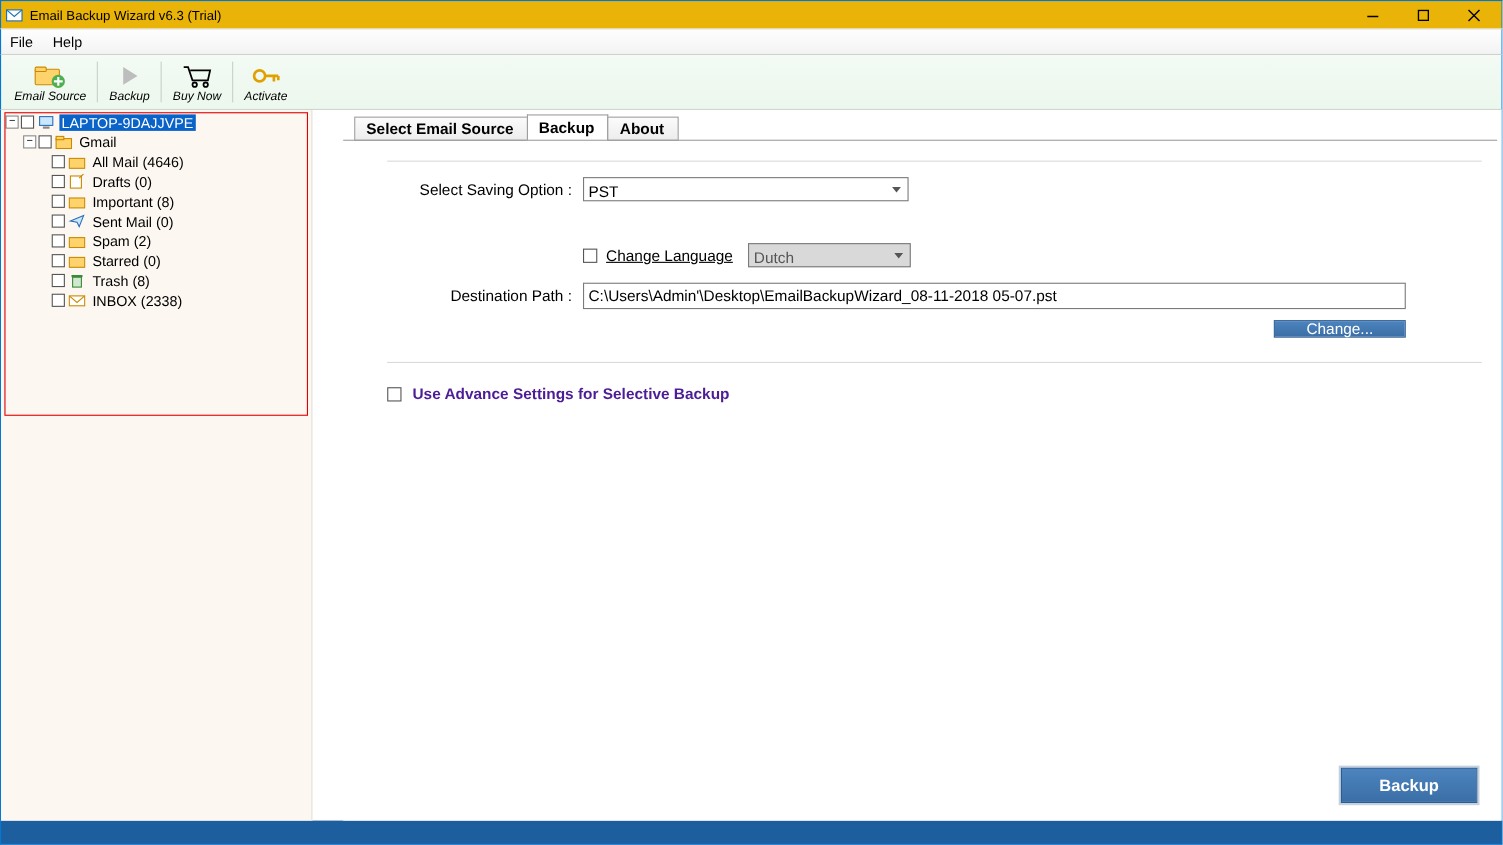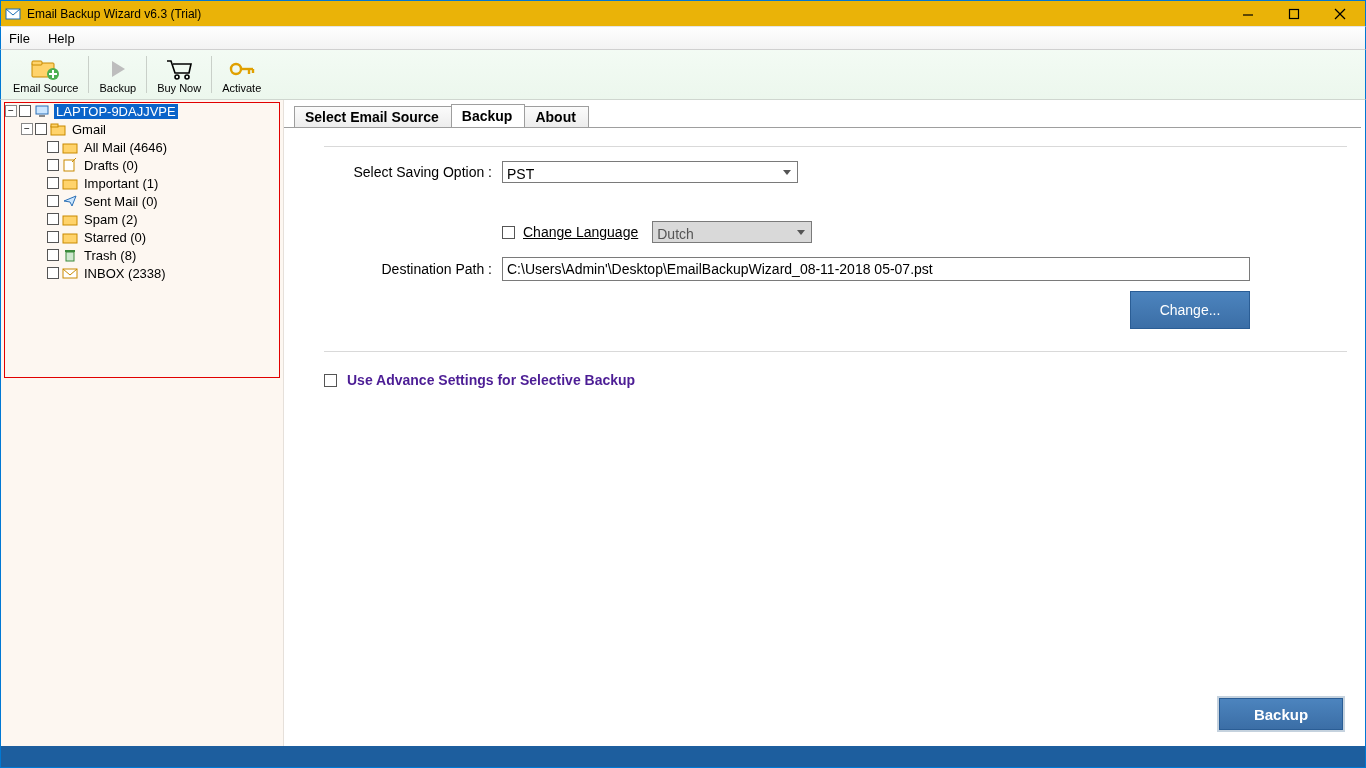--- a/index.html
+++ b/index.html
@@ -11,58 +11,58 @@
   .titlebar .title { flex: 1; font-size: 12px; }
   .win-btns { display: flex; gap: 8px; }
   .win-btn { width: 38px; height: 22px; display: flex; align-items: center; justify-content: center; cursor: pointer; }
 
   
   .menubar { height: 24px; border: 1px solid #0078d4; border-top: 1px solid #e5e5e5; border-bottom: 1px solid #d0d0d0; display: flex; align-items: center; padding: 0 8px; gap: 18px; background: linear-gradient(#fefefe,#f3f3f3); }
   .menu-item { font-size: 13px; cursor: pointer; }
 
   
   .toolbar { height: 50px; background: linear-gradient(#f3fbf4,#ecf7ed); border-left: 1px solid #0078d4; border-right: 1px solid #0078d4; border-bottom: 1px solid #cfd6cf; display: flex; align-items: stretch; padding: 2px 4px; }
-  .tb-btn { display: flex; flex-direction: column; align-items: center; justify-content: center; padding: 0 8px; font-size: 11px; cursor: pointer; color: #000; }
+  .tb-btn { display: flex; flex-direction: column; align-items: center; justify-content: center; padding: 0 8px; font-size: 11px; cursor: pointer; color: #000; font-style: italic; }
   .tb-btn .tb-ico { height: 26px; display: flex; align-items: center; justify-content: center; }
   .tb-sep { width: 1px; background: #c9d0c9; margin: 4px 2px; }
 
   
   .main { display: flex; height: calc(100% - 26px - 24px - 50px - 22px); border-left: 1px solid #0078d4; border-right: 1px solid #0078d4; }
   .tree-pane { width: 283px; background: #fdf7f1; border-right: 1px solid #e6e0da; position: relative; padding: 2px 0 0 4px; }
   .tree-highlight-box { position: absolute; left: 3px; top: 2px; right: 3px; height: 276px; border: 1px solid #e10000; pointer-events: none; }
   .tree { font-size: 13px; }
   .tree-row { display: flex; align-items: center; height: 18px; white-space: nowrap; }
   .exp { width: 12px; height: 12px; border: 1px solid #888; display: inline-flex; align-items: center; justify-content: center; margin-right: 2px; font-size: 10px; line-height: 1; background: #fff; cursor: pointer; }
   .cb { width: 12px; height: 12px; border: 1px solid #555; margin-right: 3px; background:#fff; cursor:pointer; }
   .node-ico { width: 16px; height: 14px; display: inline-flex; align-items: center; justify-content: center; margin-right: 4px; }
   .node-label { padding: 0 2px; }
   .sel { background: #0a63c9; color: #fff; }
   .ind1 { padding-left: 16px; }
   .ind2 { padding-left: 42px; }
 
   
-  .right-pane { flex: 1; background: #fff; display: flex; flex-direction: column; padding-top: 4px; }
+  .right-pane { flex: 1; background: #fff; display: flex; flex-direction: column; padding-top: 4px; margin-left: 28px; }
   .tabs { display: flex; align-items: flex-end; padding: 0 0 0 10px; height: 24px; }
   .tab { padding: 2px 12px 2px 10px; border: 1px solid #9e9e9e; background: linear-gradient(#fbfbfb,#ededed); font-weight: bold; font-size: 14px; cursor: pointer; margin-right: -1px; height: 22px; display:flex; align-items:center; }
   .tab.active { background: #fff; border-bottom-color: #fff; height: 24px; }
   .tab-strip-line { height:1px; background:#9e9e9e; margin-top:-1px; margin-right:4px; }
 
   .panel { flex: 1; padding: 14px 18px 12px 40px; display:flex; flex-direction:column; }
   .hr { height:1px; background:#d9d9d9; margin: 4px 0 14px 0; }
   .form-row { display:flex; align-items:center; margin-bottom: 16px; }
   .lbl { width: 178px; text-align:right; padding-right: 10px; font-size:14px; }
   .select { width: 296px; height:22px; border:1px solid #7a7a7a; background:#fff; padding: 0 18px 0 4px; font-size:14px; position:relative; display:flex; align-items:flex-end; cursor:pointer;}
   .select::after { content:""; position:absolute; right:6px; top:8px; border-left:4px solid transparent; border-right:4px solid transparent; border-top:5px solid #555; }
   .select.disabled { background:#d9d9d9; color:#555; }
   .path-input { width: 748px; height:24px; border:1px solid #7a7a7a; padding:0 4px; font-size:14px; }
   .chk-row { display:flex; align-items:center; margin-left: 178px; margin-bottom: 14px; }
   .chk-row .cb2 { width:13px; height:13px; border:1px solid #555; margin-right:8px; background:#fff; cursor:pointer; }
   .chk-row .cl { font-size:14px;text-decoration:underline; }
   .change-row { margin-left: 178px; margin-top:-6px; margin-bottom: 18px; display:flex; }
-  .btn-primary { margin-left:auto; width:120px; height:38px; background: linear-gradient(#4c84be,#3b6ea6); border:1px solid #2a5d95; color:#fff; font-size:14px; display:flex; align-items:center; justify-content:center; cursor:pointer; }
+  .btn-primary { margin-left:auto; width:120px; height:16px; background: linear-gradient(#4c84be,#3b6ea6); border:1px solid #2a5d95; color:#fff; font-size:14px; display:flex; align-items:center; justify-content:center; cursor:pointer; }
   .adv-row { display:flex; align-items:center; margin-top:6px; }
   .adv-row .cb2 { width:13px; height:13px; border:1px solid #555; margin-right:10px; background:#fff; cursor:pointer; }
   .adv-row .al { color:#4c1d95; font-weight:bold; font-size:14px; }
   .spacer { flex:1; }
   .backup-row { display:flex; justify-content:flex-end; padding-right:4px; padding-bottom:4px; }
   .btn-primary.big { width:124px; height:32px; font-size:15px; font-weight:bold; box-shadow: 0 0 0 2px #c5d2de; }
 
   
   .statusbar { height:22px; background:#1d5e9e; border:1px solid #0078d4; border-top:none; }
 </style>
@@ -195,21 +195,21 @@
           </span>
           <span class="node-label">Drafts (0)</span>
         </div>
       <div class="tree-row ind2">
           <span class="cb"></span>
           <span class="node-ico">
             <svg width="16" height="14">
               <rect x="1" y="4" width="14" height="9" fill="#ffd36b" stroke="#c98a00"></rect>
             </svg>
           </span>
-          <span class="node-label">Important (1)</span>
+          <span class="node-label">Important (8)</span>
         </div>
       <div class="tree-row ind2">
           <span class="cb"></span>
           <span class="node-ico">
             <svg width="16" height="14">
               <polygon points="2,7 14,2 10,12 8,8" fill="#cbe6ff" stroke="#2a6fb5"></polygon>
             </svg>
           </span>
           <span class="node-label">Sent Mail (0)</span>
         </div>
@@ -271,21 +271,21 @@
           <span>PST</span>
         </div>
       </div>
 
       <div style="height:22px"></div>
 
       <div class="chk-row">
         <span class="cb2"></span>
         <span class="cl">Change Language</span>
         <span style="width:14px"></span>
-        <div class="select disabled" style="width:160px">
+        <div class="select disabled" style="width:148px">
           <span>Dutch</span>
         </div>
       </div>
 
       <div class="form-row">
         <div class="lbl">Destination Path  :</div>
         <input class="path-input" value="C:\Users\Admin'\Desktop\EmailBackupWizard_08-11-2018 05-07.pst" style="">
       </div>
 
       <div class="change-row">

